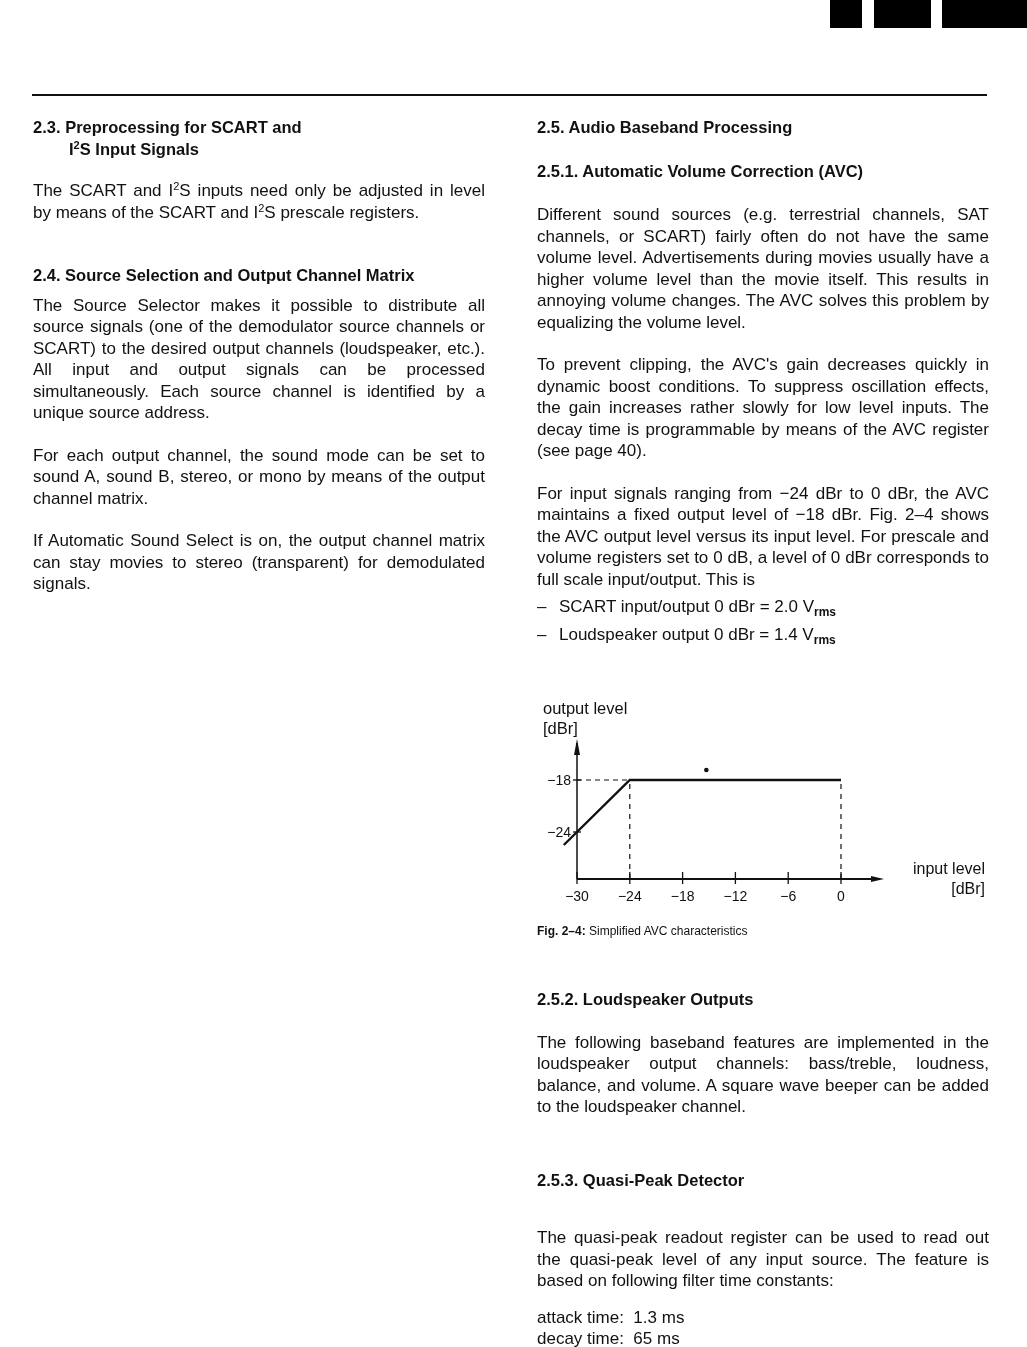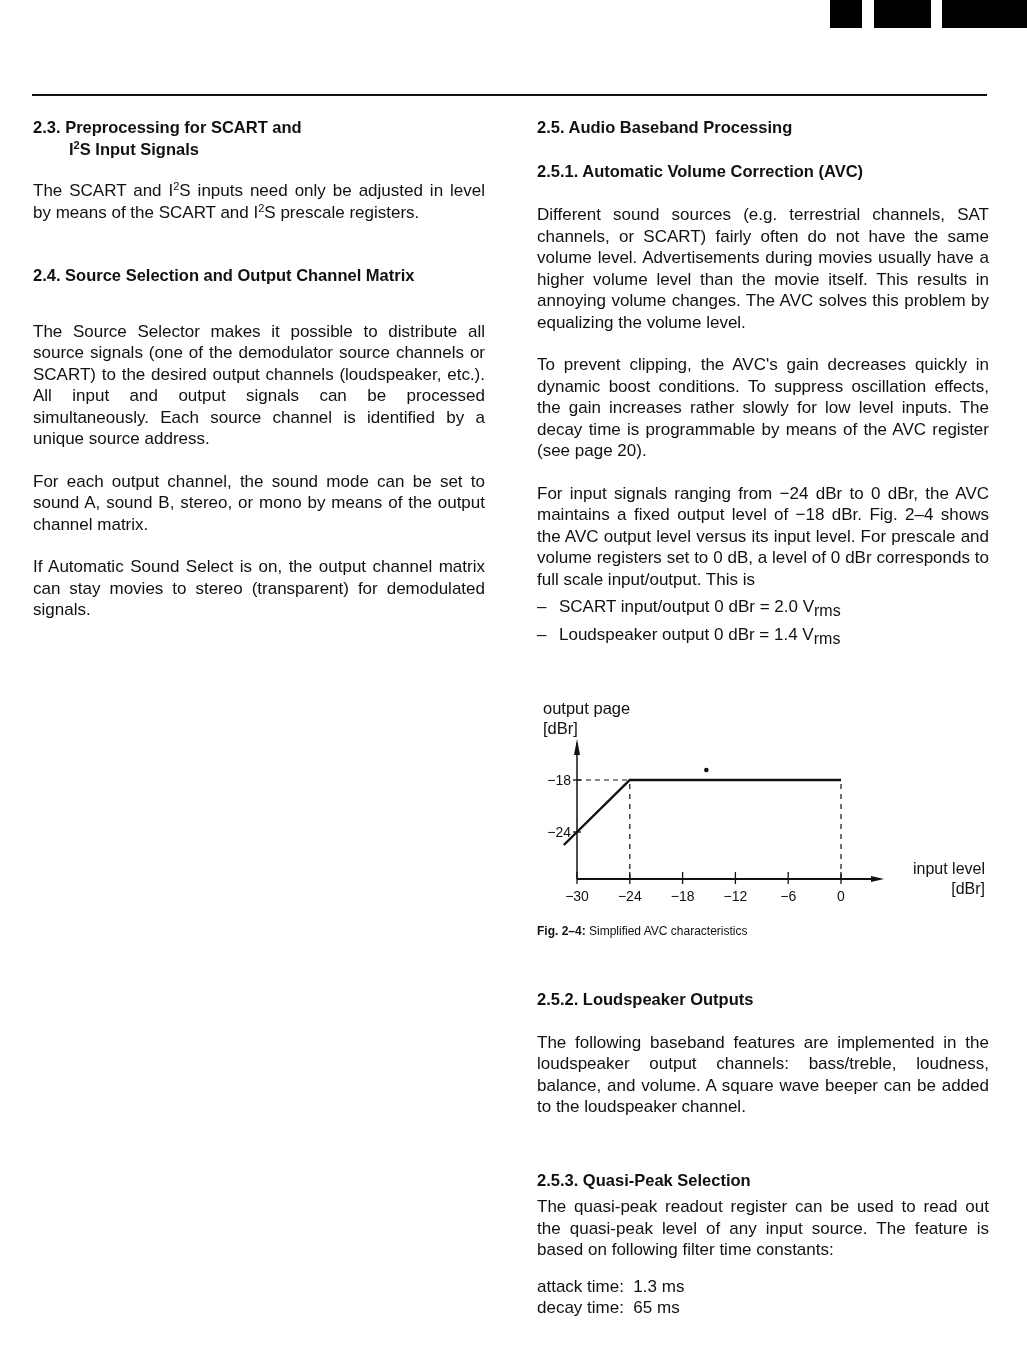--- a/index.html
+++ b/index.html
@@ -5,21 +5,21 @@
   html, body { margin: 0; padding: 0; background: #ffffff; }
   body { width: 1027px; height: 1347px; position: relative; overflow: hidden;
          font-family: "Liberation Sans", sans-serif; color: #111; }
   .topbar { position: absolute; top: 0; height: 28px; background: #000; }
   .rule { position: absolute; left: 32px; top: 94px; width: 955px; height: 2px; background: #111; }
   .col { position: absolute; width: 452px; font-size: 17px; line-height: 21.5px; }
   .col p { margin: 0; text-align: justify; }
   .h { font-weight: bold; font-size: 16.5px; margin: 0; line-height: 21.5px; }
   .indent { padding-left: 36px; display: block; }
   sup { font-size: 11px; line-height: 0; vertical-align: 6px; }
-  sub { font-size: 16px; line-height: 0; vertical-align: -4px; }
+  sub { font-size: 12px; line-height: 0; vertical-align: -4px; font-weight: bold; }
   .bullet { display: flex; margin: 0; }
   .bullet .dash { width: 22px; }
   .fig-cap b { font-weight: bold; }
   svg text { font-family: "Liberation Sans", sans-serif; }
 </style>
 </head>
 <body>
 
 <div class="topbar" style="left:830px;width:32px;"></div>
 <div class="topbar" style="left:874px;width:57px;"></div>
@@ -31,45 +31,45 @@
     <div class="h">
       <span>2.3.</span>
       <span>Preprocessing for SCART and</span>
       <span class="indent"><span>I</span><sup>2</sup><span>S Input Signals</span></span>
     </div>
     <p style="margin-top:20px;"><span>The SCART and I</span><sup>2</sup><span>S inputs need only be adjusted in level by means of the SCART and I</span><sup>2</sup><span>S prescale registers.</span></p>
   </div>
 
   <div style="margin-top:42px;">
     <div class="h">2.4. Source Selection and Output Channel Matrix</div>
-    <p style="margin-top:34px;">The Source Selector makes it possible to distribute all source signals (one of the demodulator source channels or SCART) to the desired output channels (loudspeaker, etc.). All input and output signals can be processed simultaneously. Each source channel is identified by a unique source address.</p>
+    <p style="margin-top:8px;">The Source Selector makes it possible to distribute all source signals (one of the demodulator source channels or SCART) to the desired output channels (loudspeaker, etc.). All input and output signals can be processed simultaneously. Each source channel is identified by a unique source address.</p>
     <p style="margin-top:21px;">For each output channel, the sound mode can be set to sound A, sound B, stereo, or mono by means of the output channel matrix.</p>
     <p style="margin-top:21px;">If Automatic Sound Select is on, the output channel matrix can stay movies to stereo (transparent) for demodulated signals.</p>
   </div>
 </div>
 
 <div class="col" style="left:537px; top:117px;">
   <div class="h">2.5. Audio Baseband Processing</div>
   <div class="h" style="margin-top:22px;">2.5.1. Automatic Volume Correction (AVC)</div>
   <p style="margin-top:22px;">Different sound sources (e.g. terrestrial channels, SAT channels, or SCART) fairly often do not have the same volume level. Advertisements during movies usually have a higher volume level than the movie itself. This results in annoying volume changes. The AVC solves this problem by equalizing the volume level.</p>
-  <p style="margin-top:21px;">To prevent clipping, the AVC's gain decreases quickly in dynamic boost conditions. To suppress oscillation effects, the gain increases rather slowly for low level inputs. The decay time is programmable by means of the AVC register (see page 20).</p>
+  <p style="margin-top:21px;">To prevent clipping, the AVC's gain decreases quickly in dynamic boost conditions. To suppress oscillation effects, the gain increases rather slowly for low level inputs. The decay time is programmable by means of the AVC register (see page 40).</p>
   <p style="margin-top:21px;">For input signals ranging from −24 dBr to 0 dBr, the AVC maintains a fixed output level of −18 dBr. Fig. 2–4 shows the AVC output level versus its input level. For prescale and volume registers set to 0 dB, a level of 0 dBr corresponds to full scale input/output. This is</p>
   <div class="bullet" style="margin-top:6px;">
     <span class="dash">–</span>
     <span><span>SCART input/output 0 dBr = 2.0 V</span><sub>rms</sub></span>
   </div>
   <div class="bullet" style="margin-top:6px;">
     <span class="dash">–</span>
     <span><span>Loudspeaker output 0 dBr = 1.4 V</span><sub>rms</sub></span>
   </div>
 </div>
 
 <div style="position:absolute; left:530px; top:695px; width:470px; height:260px;">
   <div style="position:absolute; left:13px; top:3px; font-size:16.5px; line-height:20px;">
-    <div>output page</div>
+    <div>output level</div>
     <div>[dBr]</div>
   </div>
   <div style="position:absolute; left:370px; top:164px; font-size:16px; line-height:20px; text-align:right; width:85px;">
     <div>input level</div>
     <div>[dBr]</div>
   </div>
   <svg id="avc-chart" width="470" height="220" style="position:absolute; left:0; top:40px;">
     <g id="chart-layer">
         <line x1="47" y1="144" x2="47" y2="8" stroke="#111" stroke-width="1.5"></line>
         <polygon points="44,20 50,20 47,4" fill="#111"></polygon>
@@ -99,17 +99,17 @@
       </g>
   </svg>
   <div class="fig-cap" style="position:absolute; left:7px; top:229px; font-size:12px;">
     <b>Fig. 2–4:</b><span> Simplified AVC characteristics</span>
   </div>
 </div>
 
 <div class="col" style="left:537px; top:989px;">
   <div class="h">2.5.2. Loudspeaker Outputs</div>
   <p style="margin-top:21px;">The following baseband features are implemented in the loudspeaker output channels: bass/treble, loudness, balance, and volume. A square wave beeper can be added to the loudspeaker channel.</p>
-  <div class="h" style="margin-top:52px;">2.5.3. Quasi-Peak Selection</div>
-  <p style="margin-top:5px;">The quasi-peak readout register can be used to read out the quasi-peak level of any input source. The feature is based on following filter time constants:</p>
+  <div class="h" style="margin-top:52px;">2.5.3. Quasi-Peak Detector</div>
+  <p style="margin-top:36px;">The quasi-peak readout register can be used to read out the quasi-peak level of any input source. The feature is based on following filter time constants:</p>
   <p style="margin-top:15px; white-space:pre;">attack time:  1.3 ms</p>
   <p style="white-space:pre;">decay time:  65 ms</p>
 </div>
 
 </body></html>

